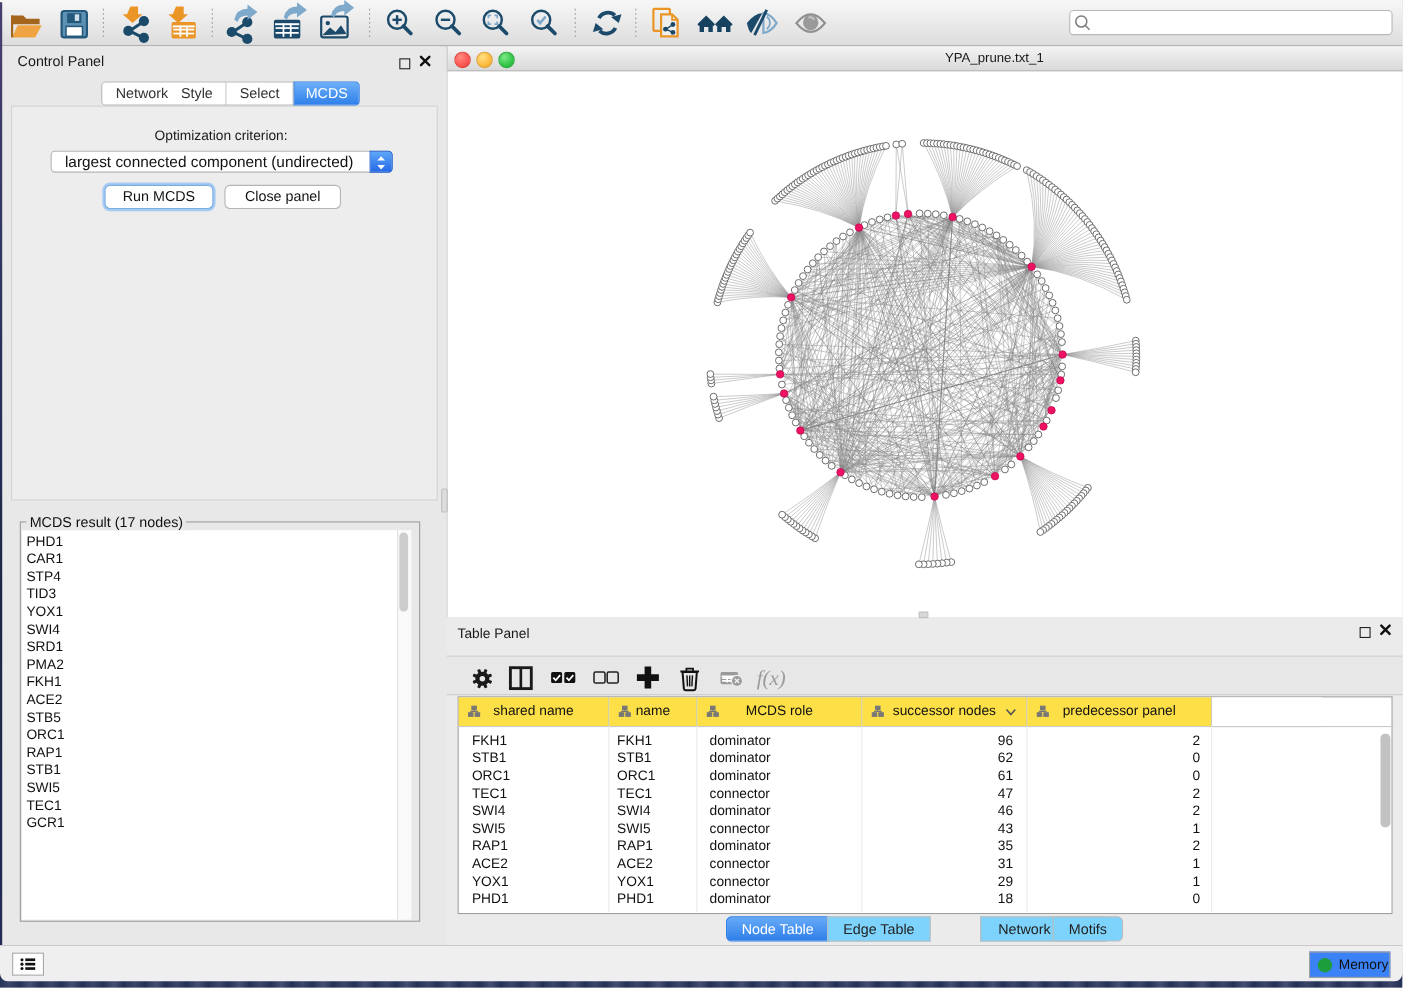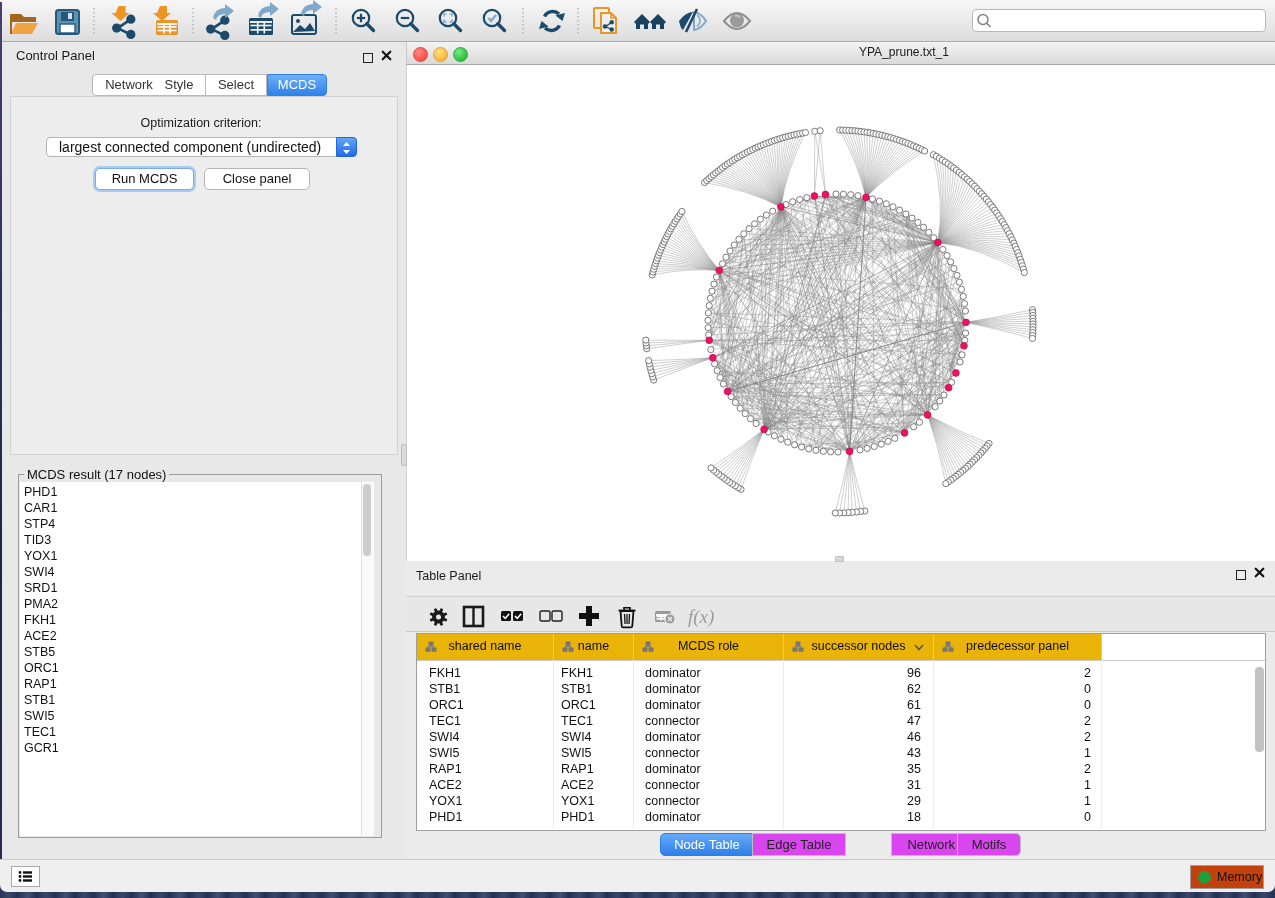--- a/index.html
+++ b/index.html
@@ -33,32 +33,32 @@
 #listthumb{left:361px;top:442px;width:8px;height:72px;background:#cdcdcd;border-radius:4px;}
 #nettitle{left:406px;top:42px;width:869px;height:22px;background:linear-gradient(#f4f4f4,#d9d9d9);border-bottom:1px solid #a8a8a8;border-left:1px solid #c8c8c8;}
 #nettitle .t{position:absolute;left:452px;top:3px;font-size:12px;color:#1a1a1a;}
 .tl{position:absolute;top:47px;width:13px;height:13px;border-radius:50%;}
 #netcanvas{left:406px;top:65px;width:869px;height:496px;background:#fff;border-left:1px solid #d0d0d0;}
 
 #tablewin{left:406px;top:561px;width:869px;height:298px;background:#ebebeb;}
 #tp-title{left:416px;top:569px;font-size:12.5px;color:#1a1a1a;}
 #tp-toolbar{left:406px;top:596px;width:869px;height:34px;background:#e7e7e7;border-top:1px solid #d0d0d0;border-bottom:1px solid #cccccc;}
 #thetable{left:416px;top:633px;width:848px;height:196px;background:#fff;border:1px solid #9f9f9f;}
-.hdrcell{position:absolute;top:0;height:26px;background:#eab308;border-right:1px solid #c9c9c9;font-size:12.5px;color:#111;}
+.hdrcell{position:absolute;top:0;height:26px;background:#fde047;border-right:1px solid #c9c9c9;font-size:12.5px;color:#111;}
 .hdrlbl{position:absolute;top:5px;width:100%;text-align:center;}
 .colline{position:absolute;top:26px;width:1px;background:#ececec;height:169px;}
 .cell{position:absolute;font-size:12.5px;color:#111;height:16px;line-height:16px;}
 .num{text-align:right;}
 #tbl-thumb{position:absolute;left:838px;top:33px;width:9px;height:85px;background:#c2c2c2;border-radius:4px;}
-.btab{position:absolute;top:833px;height:21px;background:#d946ef;border:1px solid #bdbdbd;font-size:13px;color:#222;text-align:center;line-height:21px;}
+.btab{position:absolute;top:833px;height:21px;background:#7dd3fc;border:1px solid #bdbdbd;font-size:13px;color:#222;text-align:center;line-height:21px;}
 .btabsel{background:linear-gradient(#66aaf7,#2f7fe9);color:#fff;border-color:#2f7fe9;}
 
 #statusbar{left:0px;top:859px;width:1275px;height:32px;background:#efefef;border-top:1px solid #c9c9c9;border-radius:0 0 7px 7px;z-index:2;}
 #menubtn{z-index:3;left:11px;top:866px;width:27px;height:19px;background:#fdfdfd;border:1px solid #a8a8a8;}
-#membtn{z-index:3;left:1190px;top:865px;width:72px;height:22px;background:#c2410c;border:1px solid #a0a0a0;font-size:12.5px;color:#111;text-decoration:underline;}
+#membtn{z-index:3;left:1190px;top:865px;width:72px;height:22px;background:#3b82f6;border:1px solid #a0a0a0;font-size:12.5px;color:#111;text-decoration:underline;}
 </style>
 </head>
 <body>
 <div id="toolbar" class="abs">
     <div id="searchbox"></div>
     <svg width="1275" height="41" viewBox="0 0 1275 41">
       <line x1="94" y1="8" x2="94" y2="34" stroke="#9a9a9a" stroke-width="1" stroke-dasharray="1.5,2.5"></line>
       <line x1="193" y1="8" x2="193" y2="34" stroke="#9a9a9a" stroke-width="1" stroke-dasharray="1.5,2.5"></line>
       <line x1="336" y1="8" x2="336" y2="34" stroke="#9a9a9a" stroke-width="1" stroke-dasharray="1.5,2.5"></line>
       <line x1="523" y1="8" x2="523" y2="34" stroke="#9a9a9a" stroke-width="1" stroke-dasharray="1.5,2.5"></line>

